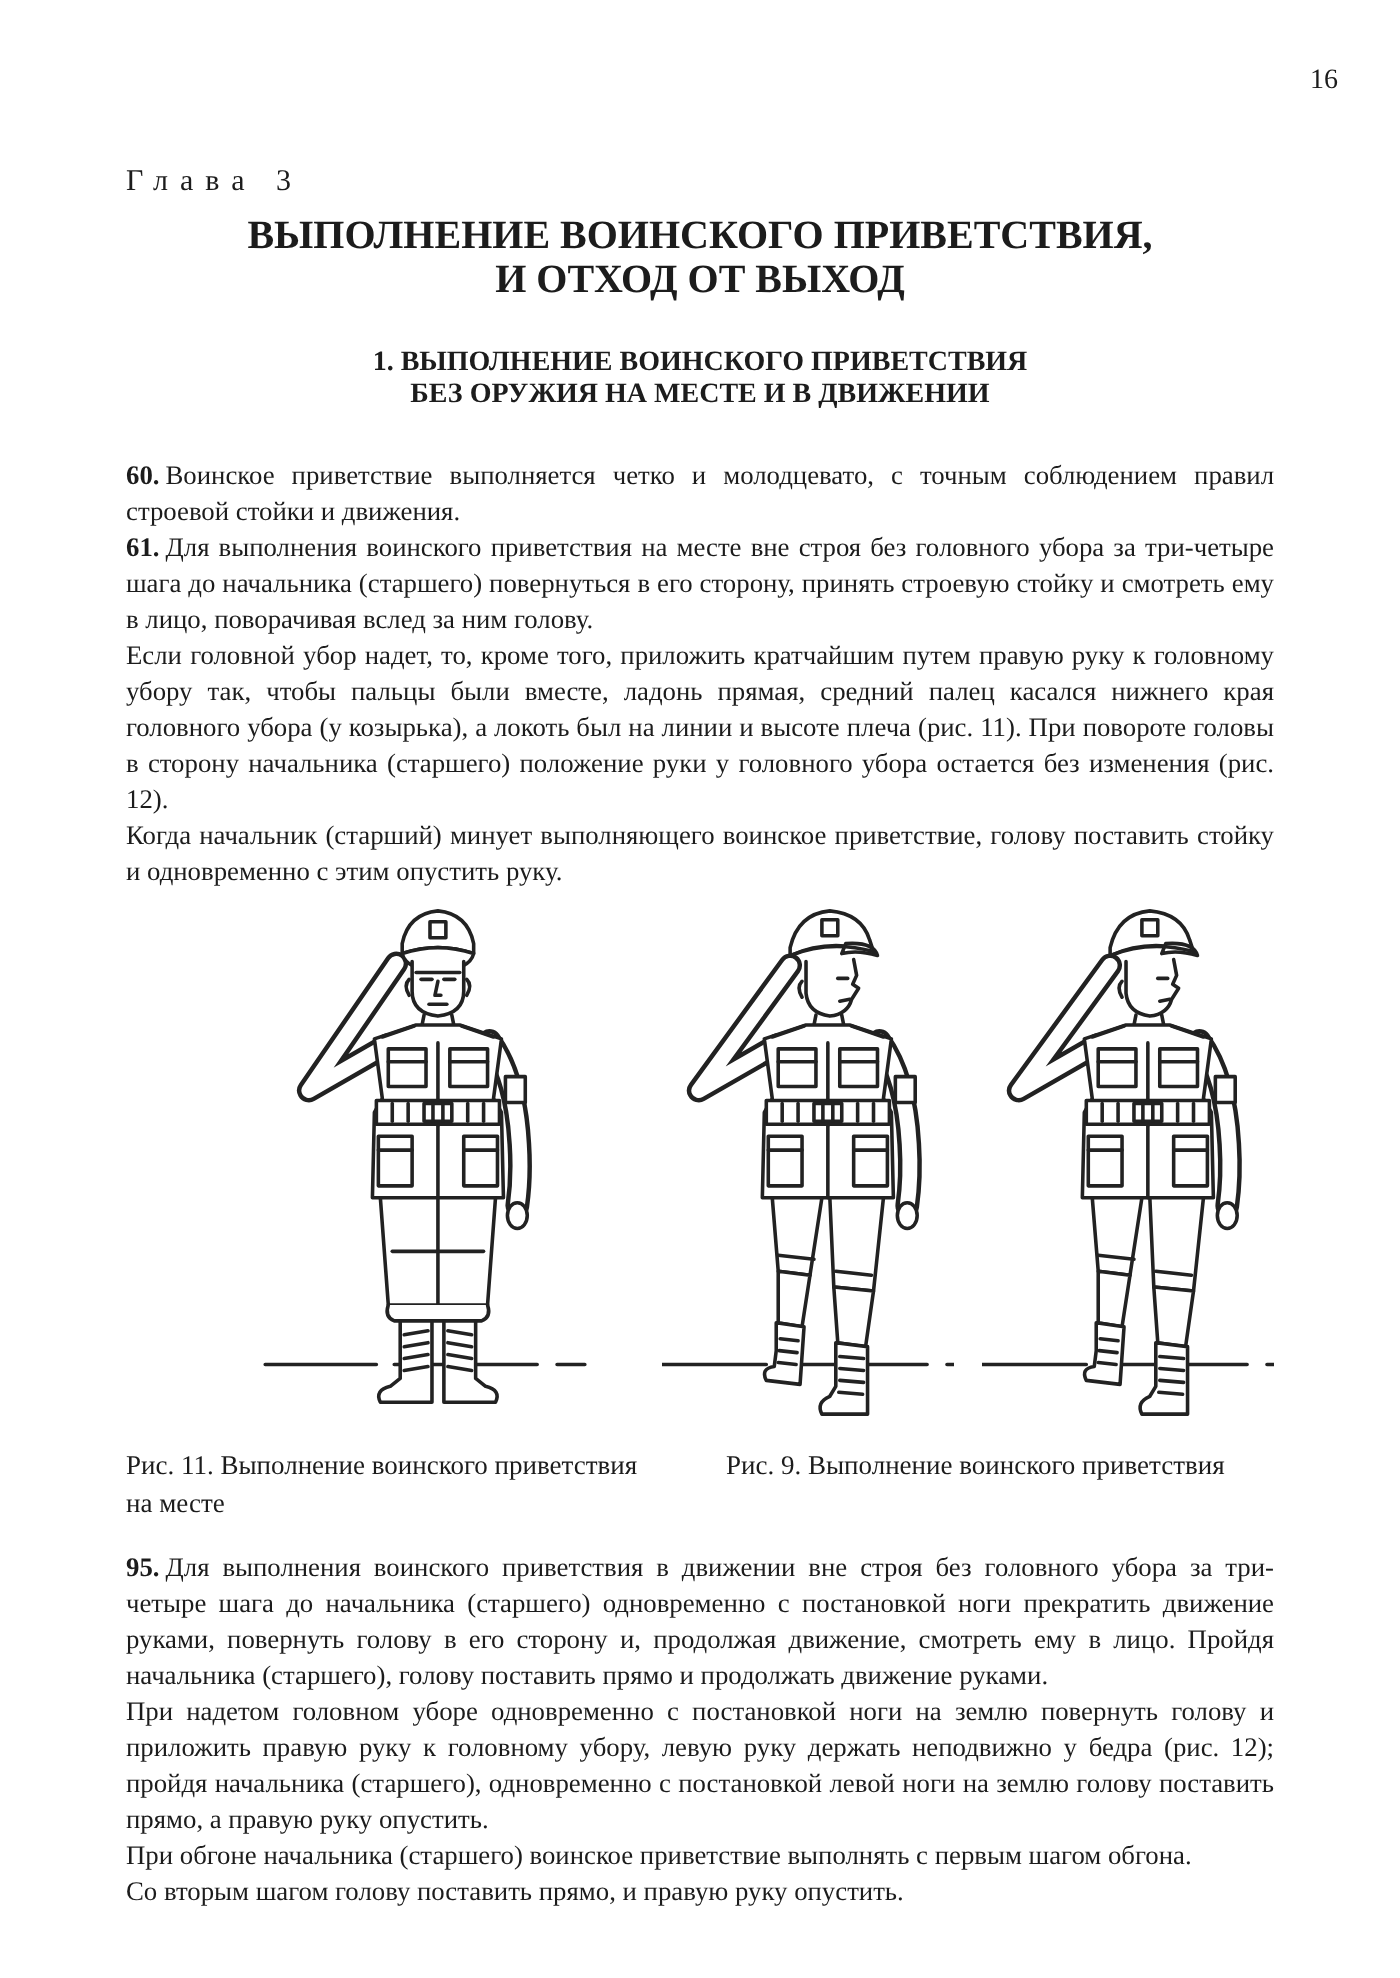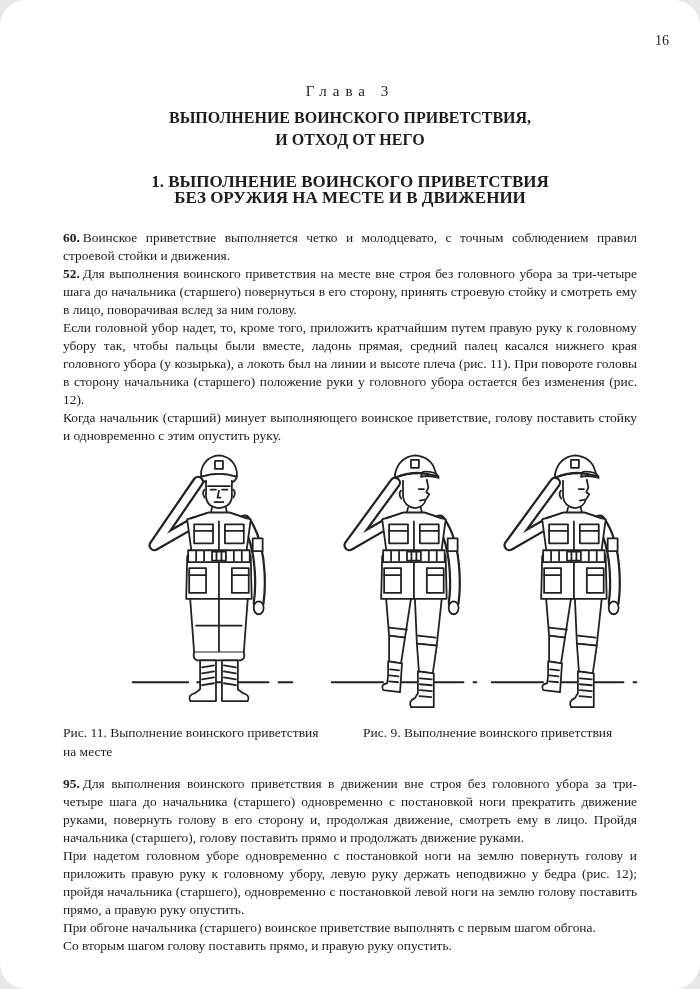--- a/index.html
+++ b/index.html
@@ -6,44 +6,42 @@
   .page{
     position:relative;
     width:700px;height:989px;
     margin:0 auto;
     background:#ffffff;
     color:#1c1c1c;
     font-family:"Liberation Serif", serif;
     box-sizing:border-box;
     padding:0 63px;
     overflow:hidden;
-    border-radius:26px;
   }
   .page-number{
     position:absolute;top:33px;right:31px;
     font-size:14px;line-height:16px;
   }
   .chapter{
     padding-top:83px;
-    text-align:center;
     font-size:15px;
     letter-spacing:0.40em;
   }
   .title{
     margin-top:7px;
     text-align:center;
     font-weight:bold;
-    font-size:16px;
+    font-size:20px;
     line-height:22px;
   }
   .section{
     margin-top:23px;
     text-align:center;
     font-weight:bold;
-    font-size:17px;
+    font-size:14px;
     line-height:16px;
   }
   .bodytext{
     margin-top:23px;
     font-size:13.4px;
     line-height:18px;
     text-align:justify;
   }
   .bodytext.bottom{margin-top:14px;}
   .para{margin:0;}
@@ -227,31 +225,31 @@
 </div>
 
 <div class="page">
 
   <div class="page-number">16</div>
 
   <div class="chapter">Глава 3</div>
 
   <div class="title">
     <div>ВЫПОЛНЕНИЕ ВОИНСКОГО ПРИВЕТСТВИЯ,</div>
-    <div>И ОТХОД ОТ НЕГО</div>
+    <div>И ОТХОД ОТ ВЫХОД</div>
   </div>
 
   <div class="section">
     <div>1. ВЫПОЛНЕНИЕ ВОИНСКОГО ПРИВЕТСТВИЯ</div>
     <div>БЕЗ ОРУЖИЯ НА МЕСТЕ И В ДВИЖЕНИИ</div>
   </div>
 
   <div class="bodytext">
     <p class="para"><b class="pnum">60.</b><span>Воинское приветствие выполняется четко и молодцевато, с точным соблюдением правил строевой стойки и движения.</span></p>
-    <p class="para"><b class="pnum">52.</b><span>Для выполнения воинского приветствия на месте вне строя без головного убора за три-четыре шага до начальника (старшего) повернуться в его сторону, принять строевую стойку и смотреть ему в лицо, поворачивая вслед за ним голову.</span></p>
+    <p class="para"><b class="pnum">61.</b><span>Для выполнения воинского приветствия на месте вне строя без головного убора за три-четыре шага до начальника (старшего) повернуться в его сторону, принять строевую стойку и смотреть ему в лицо, поворачивая вслед за ним голову.</span></p>
     <p class="para"><b class="pnum"></b><span>Если головной убор надет, то, кроме того, приложить кратчайшим путем правую руку к головному убору так, чтобы пальцы были вместе, ладонь прямая, средний палец касался нижнего края головного убора (у козырька), а локоть был на линии и высоте плеча (рис. 11). При повороте головы в сторону начальника (старшего) положение руки у головного убора остается без изменения (рис. 12).</span></p>
     <p class="para"><b class="pnum"></b><span>Когда начальник (старший) минует выполняющего воинское приветствие, голову поставить стойку и одновременно с этим опустить руку.</span></p>
   </div>
 
   <div class="figures-row">
     <div class="fig-left">
       <svg class="figdraw" width="180" height="270" viewBox="0 0 180 272" xmlns="http://www.w3.org/2000/svg">
         <use href="#soldier-standing"></use>
       </svg>
     </div>

